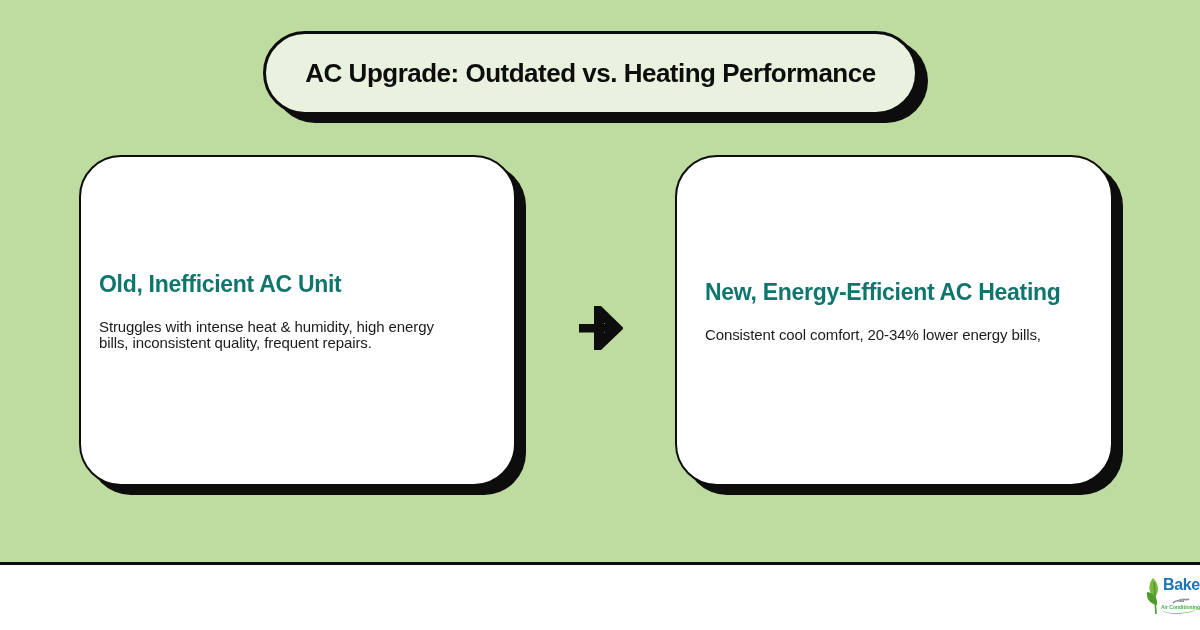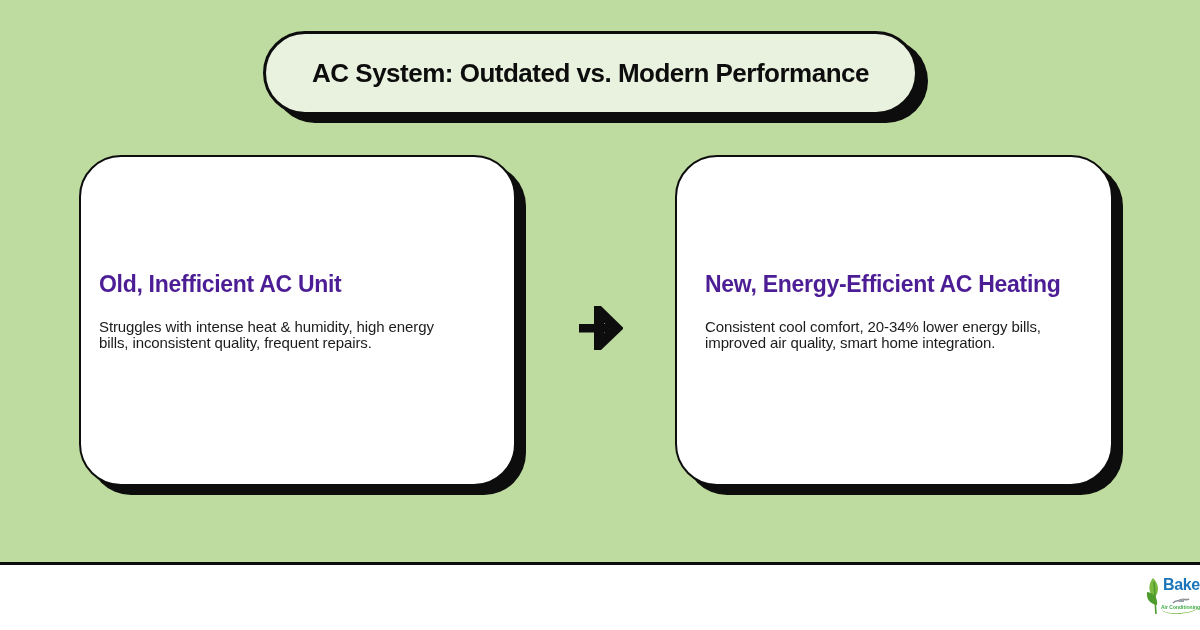--- a/index.html
+++ b/index.html
@@ -54,21 +54,21 @@
     overflow: hidden;
   }
   .card-inner { transform: translateY(-10px); }
   .card-before { left: 79px;  width: 437px; padding: 0 14px 0 18px; }
   .card-after  { left: 675px; width: 438px; padding: 0 10px 0 28px; }
   .card-heading {
     margin: 0 0 21px 0;
     font-size: 23px; font-weight: bold;
     letter-spacing: -0.3px;
     white-space: nowrap;
-    color: #4c1d95;
+    color: #0f766e;
   }
   .card-body-line {
     font-size: 15px; line-height: 1.06;
     letter-spacing: -0.1px;
     white-space: nowrap;
     color: var(--body-text);
   }
 
   
   .arrow-wrap {
@@ -110,21 +110,21 @@
     border: none;
     border-bottom: 1.6px solid var(--logo-green);
     border-radius: 50%;
     transform: rotate(-4deg);
   }
 </style>
 </head>
 <body>
 
 <div class="banner">
-  <h1 class="banner-title">AC System: Outdated vs. Modern Performance</h1>
+  <h1 class="banner-title">AC Upgrade: Outdated vs. Heating Performance</h1>
 </div>
 
 <div class="card card-before">
   <div class="card-inner">
     <h2 class="card-heading">Old, Inefficient AC Unit</h2>
     <div class="card-body">
       <div class="card-body-line">Struggles with intense heat &amp; humidity, high energy</div>
       <div class="card-body-line">bills, inconsistent quality, frequent repairs.</div>
     </div>
   </div>
@@ -135,21 +135,20 @@
     <rect x="2" y="18" width="30" height="8.5" fill="#0d0d0d"></rect>
     <path d="M22 5 L39.5 22.2 L22 39 Z" fill="none" stroke="#0d0d0d" stroke-width="10" stroke-linejoin="miter"></path>
   </svg>
 </div>
 
 <div class="card card-after">
   <div class="card-inner">
     <h2 class="card-heading">New, Energy-Efficient AC Heating</h2>
     <div class="card-body">
       <div class="card-body-line">Consistent cool comfort, 20-34% lower energy bills,</div>
-      <div class="card-body-line">improved air quality, smart home integration.</div>
     </div>
   </div>
 </div>
 
 <div class="footer"></div>
 
 <div class="logo-circle">
   <span class="logo-leaf">
     <svg width="24" height="40" viewBox="0 0 24 40" aria-hidden="true">
       <path d="M10 2 C 16 8, 17 16, 11 22 C 5 16, 5 8, 10 2 Z" fill="#7cb942"></path>

